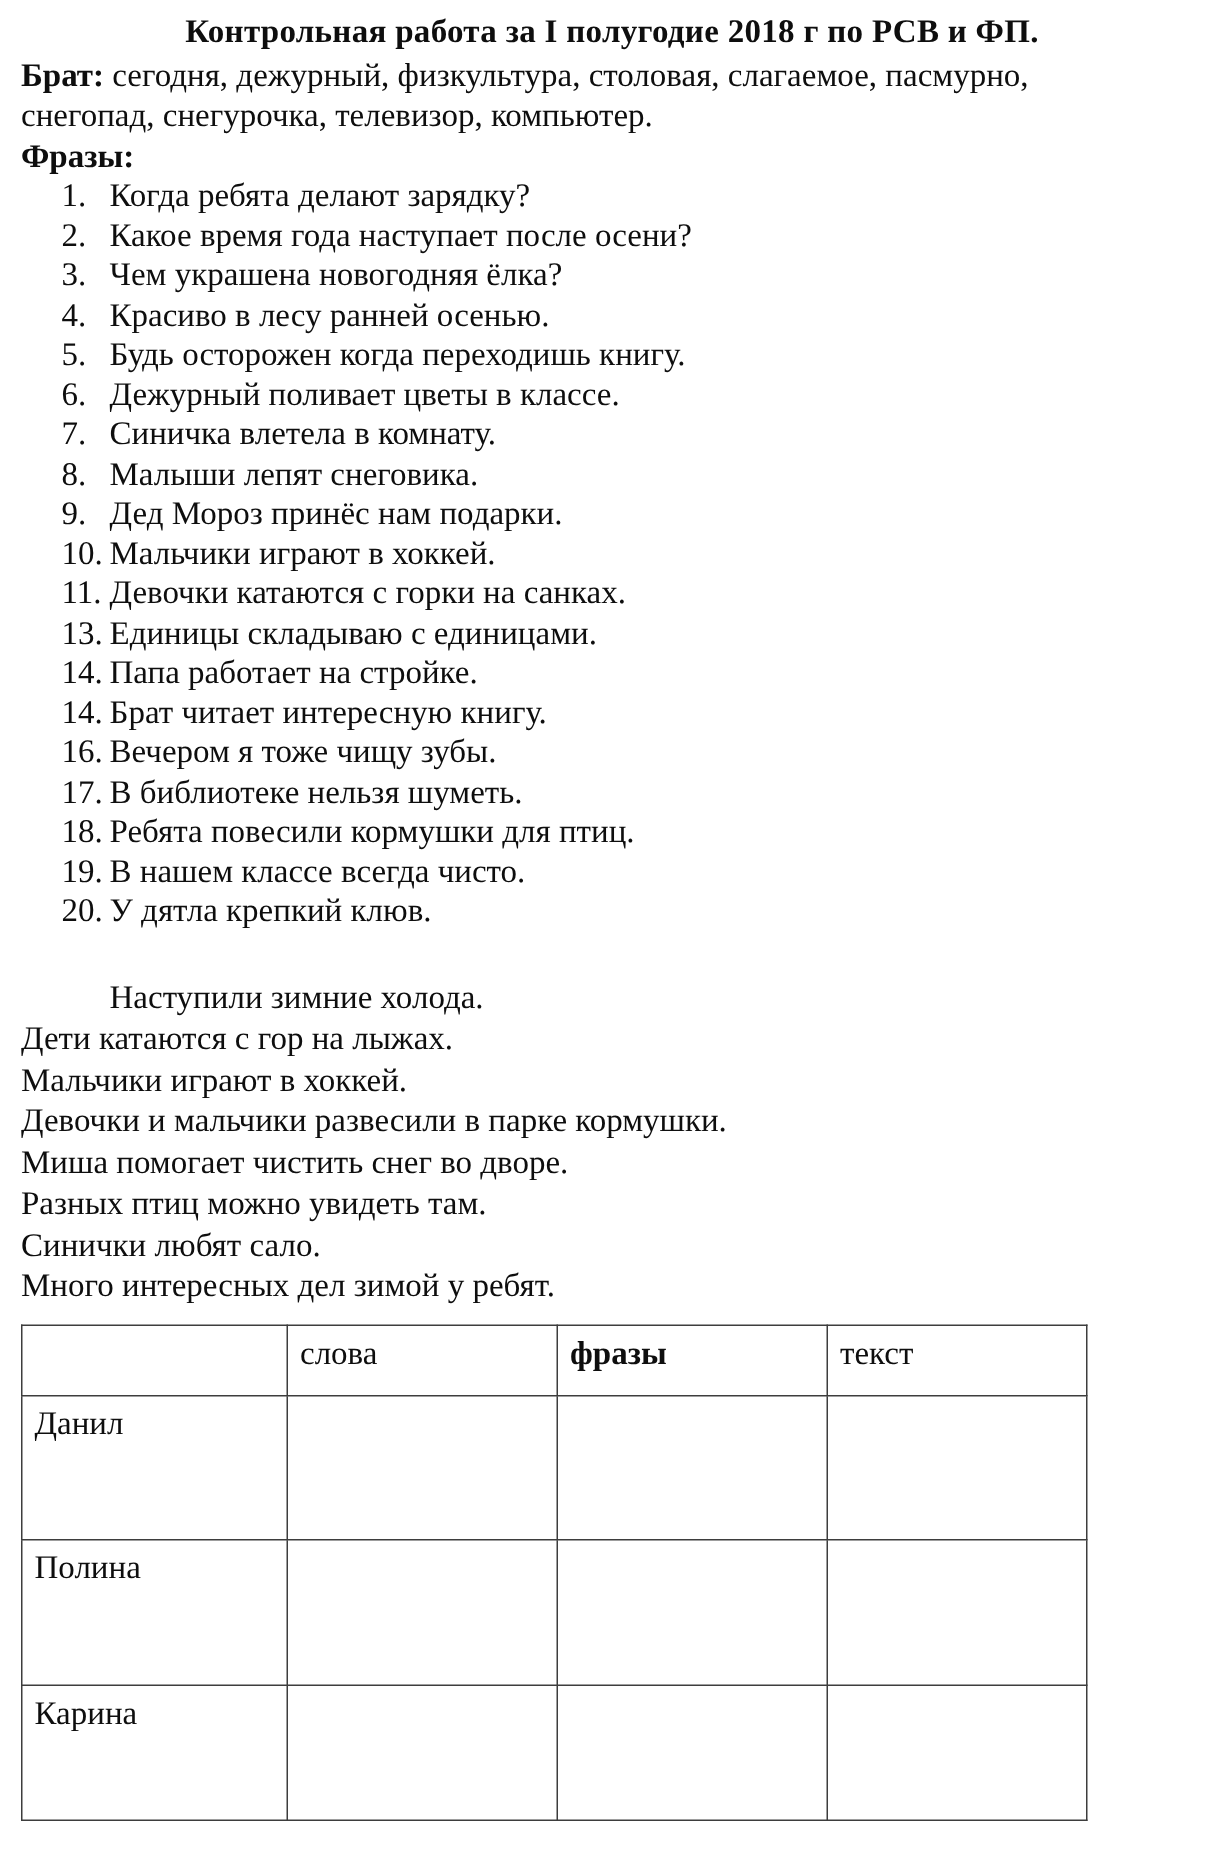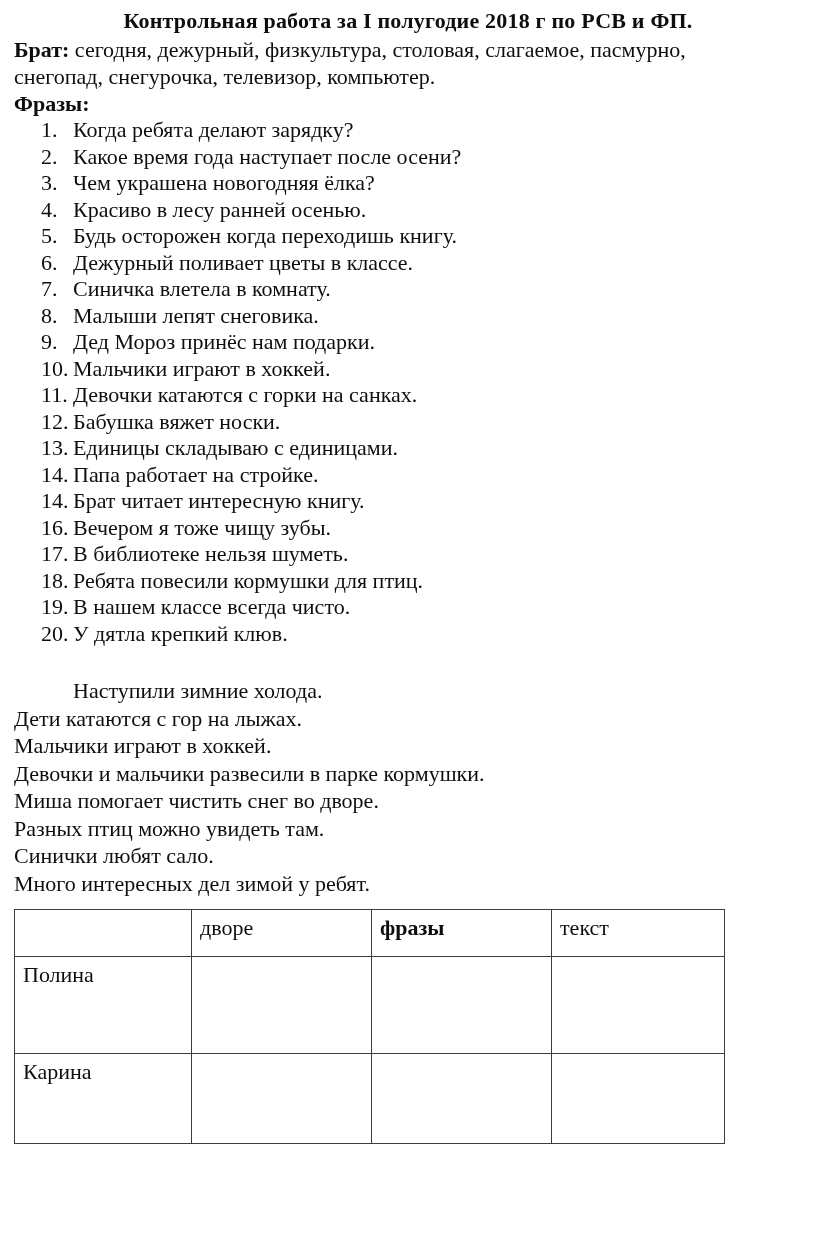--- a/index.html
+++ b/index.html
@@ -101,24 +101,20 @@
       </div>
     <div class="phrase-item">
         <span class="phrase-num">10.</span>
         <span class="phrase-text">Мальчики играют в хоккей.</span>
       </div>
     <div class="phrase-item">
         <span class="phrase-num">11.</span>
         <span class="phrase-text">Девочки катаются с горки на санках.</span>
       </div>
     <div class="phrase-item">
-        <span class="phrase-num">12.</span>
-        <span class="phrase-text">Бабушка вяжет носки.</span>
-      </div>
-    <div class="phrase-item">
         <span class="phrase-num">13.</span>
         <span class="phrase-text">Единицы складываю с единицами.</span>
       </div>
     <div class="phrase-item">
         <span class="phrase-num">14.</span>
         <span class="phrase-text">Папа работает на стройке.</span>
       </div>
     <div class="phrase-item">
         <span class="phrase-num">14.</span>
         <span class="phrase-text">Брат читает интересную книгу.</span>
@@ -153,23 +149,29 @@
     <div class="story-line">Миша помогает чистить снег во дворе.</div>
     <div class="story-line">Разных птиц можно увидеть там.</div>
     <div class="story-line">Синички любят сало.</div>
     <div class="story-line">Много интересных дел зимой у ребят.</div>
   </div>
 
   <table class="assessment">
     <tbody>
         <tr class="hdr">
       <td class="col-name"></td>
-      <td class="col-words">дворе</td>
+      <td class="col-words">слова</td>
       <td class="col-phr">фразы</td>
       <td class="col-text">текст</td>
+    </tr>
+    <tr class="r0">
+      <td>Данил</td>
+      <td></td>
+      <td></td>
+      <td></td>
     </tr>
     <tr class="r1">
       <td>Полина</td>
       <td></td>
       <td></td>
       <td></td>
     </tr>
     <tr class="r2">
       <td>Карина</td>
       <td></td>

